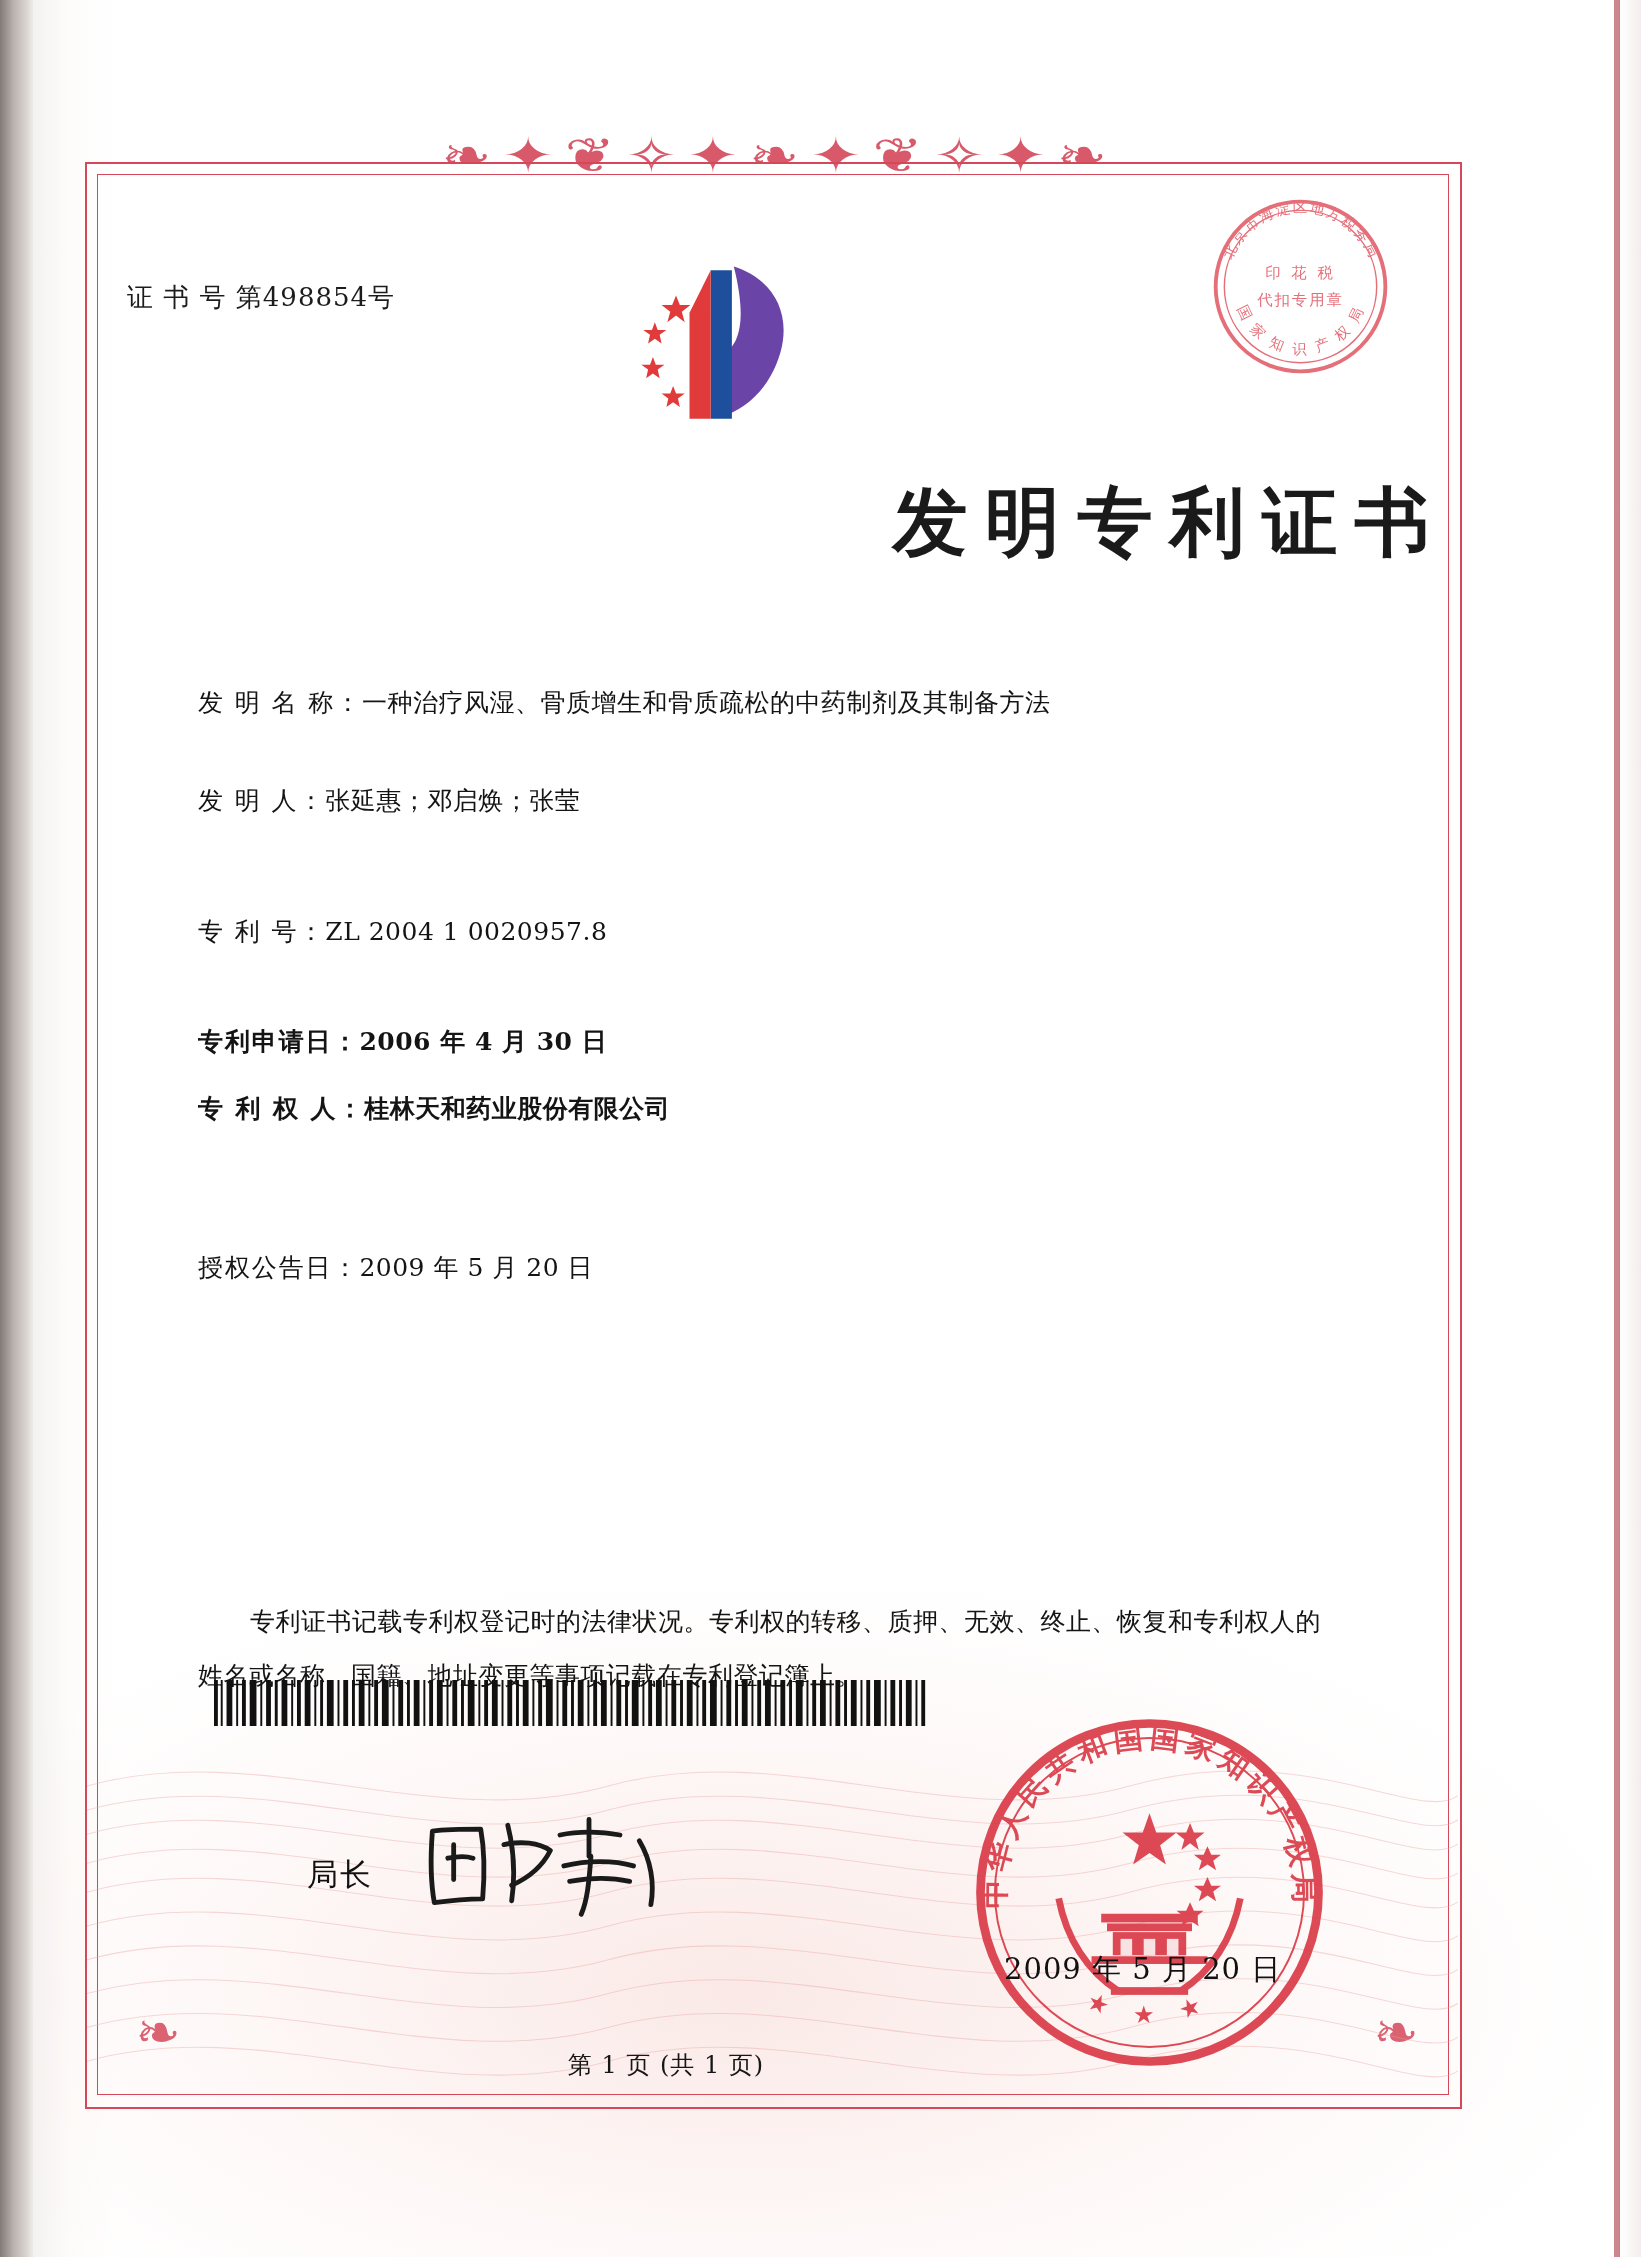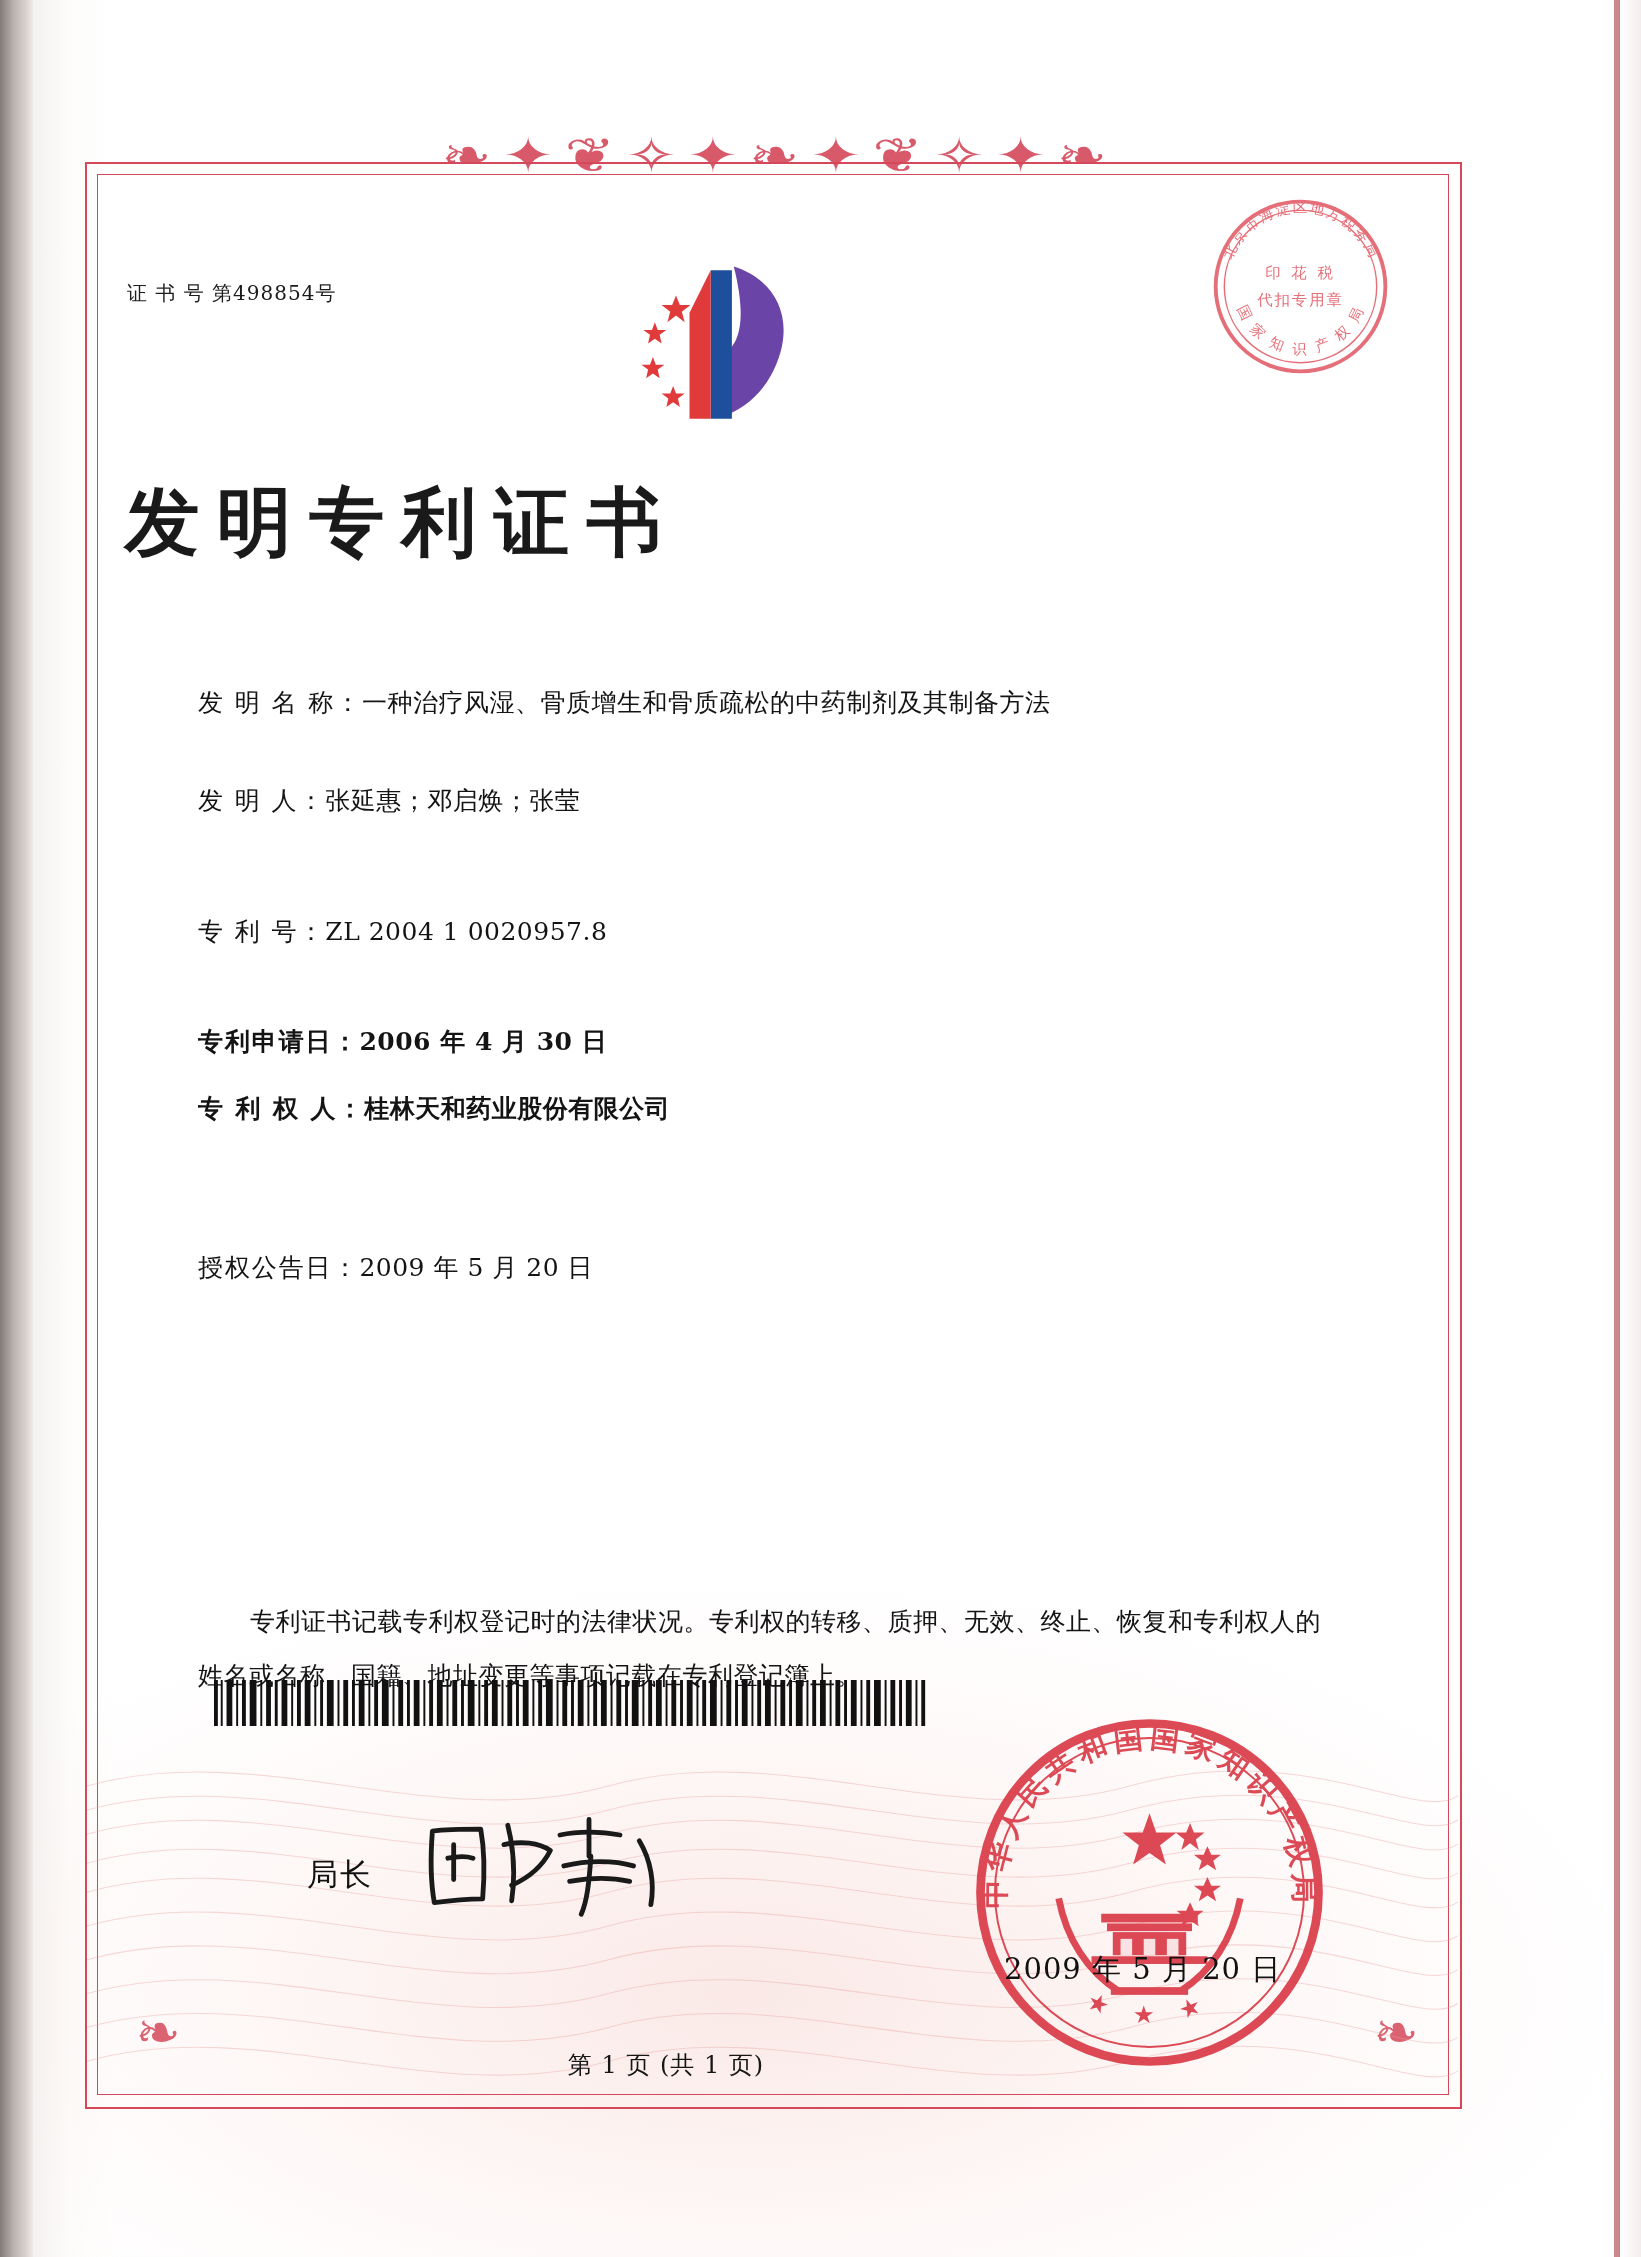--- a/index.html
+++ b/index.html
@@ -72,33 +72,33 @@
   .waves{
     position:absolute;left:87px;top:1728px;width:1371px;height:367px;
     opacity:.55;pointer-events:none;
   }
 
   
   #logo{position:absolute;left:618px;top:253px;width:222px;height:183px;}
 
   
   #title{
-    position:absolute;left:107px;top:473px;width:1350px;
-    text-align:left;
+    position:absolute;left:97px;top:473px;width:1350px;
+    text-align:right;
     font-family:"DejaVu Serif","Liberation Serif",serif;
     font-size:75px;font-weight:bold;color:#1a1a1a;
     letter-spacing:17.4px;
     text-indent:17.4px;
   }
 
   
   #cert-no{
     position:absolute;left:127px;top:280px;
     font-family:"DejaVu Serif","Liberation Serif",serif;
-    font-size:20px;color:#1c1c1c;letter-spacing:1px;
+    font-size:26px;color:#1c1c1c;letter-spacing:1px;
   }
 
   
   .field{
     position:absolute;left:198px;
     font-family:"DejaVu Serif","Liberation Serif",serif;
     font-size:25px;color:#141414;white-space:nowrap;
   }
   .field .lab{letter-spacing:1.9px;text-align:center;}
   .field .val{letter-spacing:0.5px;}

